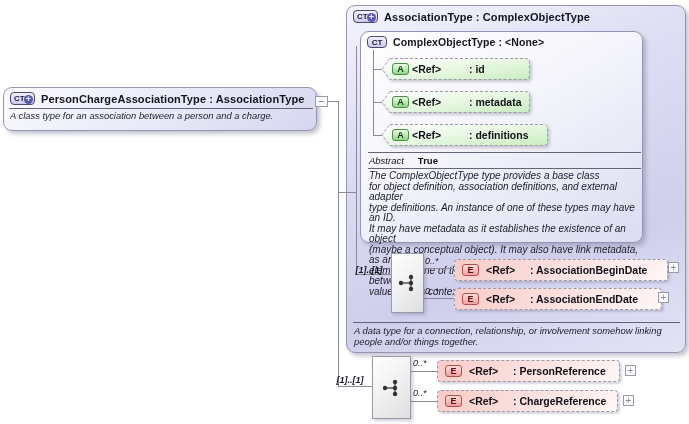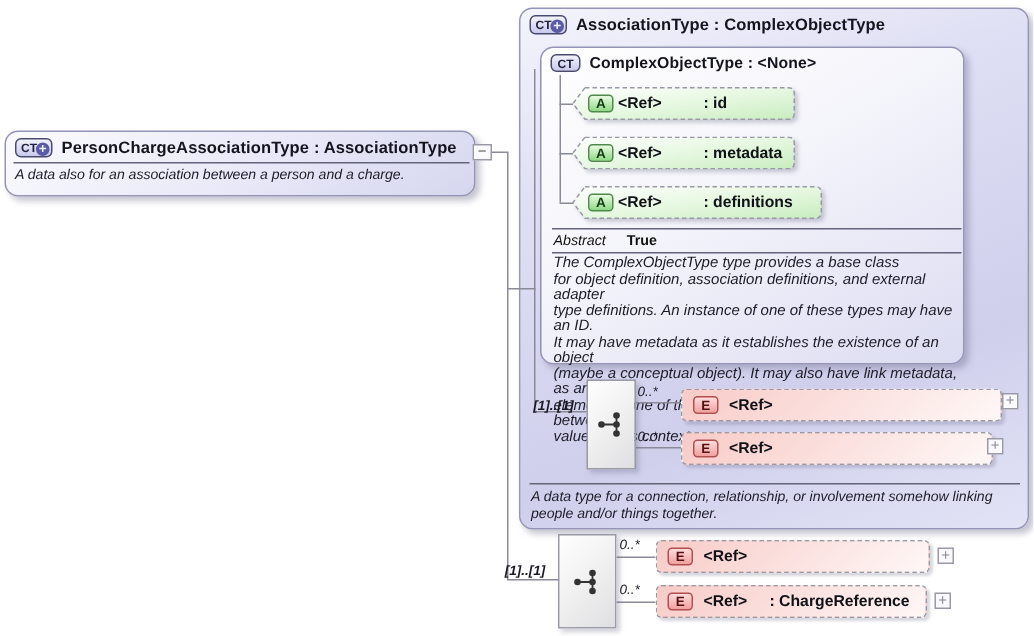--- a/index.html
+++ b/index.html
@@ -105,21 +105,21 @@
 
   <div class="type-box box-left" style="left:3px; top:87px; width:314px; height:44px;">
     <div class="box-header">
       <span class="ct-icon">
         <span class="ct-text">CT</span>
         <span class="ct-plus">+</span>
       </span>
       <span class="box-title">PersonChargeAssociationType : AssociationType</span>
     </div>
     <div class="divider" style="left:5px; top:20px; width:304px;"></div>
-    <div class="desc" style="left:6px; top:23px; width:304px;">A data also for an association between a person and a charge.</div>
+    <div class="desc" style="left:6px; top:23px; width:304px;">A class type for an association between a person and a charge.</div>
   </div>
   <div class="toggle collapse-box" style="left:315px; top:96px;">−</div>
 
   <div class="type-box box-outer" style="left:346px; top:5px; width:340px; height:348px;">
     <div class="box-header">
       <span class="ct-icon">
         <span class="ct-text">CT</span>
         <span class="ct-plus">+</span>
       </span>
       <span class="box-title">AssociationType : ComplexObjectType</span>
@@ -192,29 +192,31 @@
       <circle cx="14" cy="9" r="2.2" fill="#333"></circle>
       <circle cx="14" cy="15" r="2.2" fill="#333"></circle>
     </svg>
   </div>
 
   <div class="occurs-label" style="left:425px; top:256px;">0..*</div>
   <div class="elem-row" style="left:454px; top:259px; width:214px;">
     <div class="row-text">
       <span class="badge badge-e">E</span>
       <span class="ref-label elem-ref">&lt;Ref&gt;</span>
+      <span class="ref-label elem-name">: AssociationBeginDate</span>
     </div>
   </div>
   <div class="toggle expand-box" style="left:668px; top:262px;">+</div>
 
   <div class="occurs-label" style="left:425px; top:286px;">0..*</div>
   <div class="elem-row" style="left:454px; top:288px; width:208px;">
     <div class="row-text">
       <span class="badge badge-e">E</span>
       <span class="ref-label elem-ref">&lt;Ref&gt;</span>
+      <span class="ref-label elem-name">: AssociationEndDate</span>
     </div>
   </div>
   <div class="toggle expand-box" style="left:658px; top:292px;">+</div>
 
   <div class="card-label" style="left:331px; top:375px;">[1]..[1]</div>
   <div class="group-box" style="left:372px; top:356px; width:39px; height:63px;">
     <svg width="22" height="18" viewBox="0 0 22 18">
       <line x1="4" y1="9" x2="14" y2="9" stroke="#333" stroke-width="1.2"></line>
       <line x1="14" y1="3" x2="14" y2="15" stroke="#333" stroke-width="1.2"></line>
       <circle cx="4" cy="9" r="2.2" fill="#333"></circle>
@@ -222,20 +224,21 @@
       <circle cx="14" cy="9" r="2.2" fill="#333"></circle>
       <circle cx="14" cy="15" r="2.2" fill="#333"></circle>
     </svg>
   </div>
 
   <div class="occurs-label" style="left:413px; top:358px;">0..*</div>
   <div class="elem-row" style="left:437px; top:360px; width:183px;">
     <div class="row-text">
       <span class="badge badge-e">E</span>
       <span class="ref-label elem-ref">&lt;Ref&gt;</span>
+      <span class="ref-label elem-name">: PersonReference</span>
     </div>
   </div>
   <div class="toggle expand-box" style="left:625px; top:365px;">+</div>
 
   <div class="occurs-label" style="left:413px; top:388px;">0..*</div>
   <div class="elem-row" style="left:437px; top:390px; width:181px;">
     <div class="row-text">
       <span class="badge badge-e">E</span>
       <span class="ref-label elem-ref">&lt;Ref&gt;</span>
       <span class="ref-label elem-name">: ChargeReference</span>

